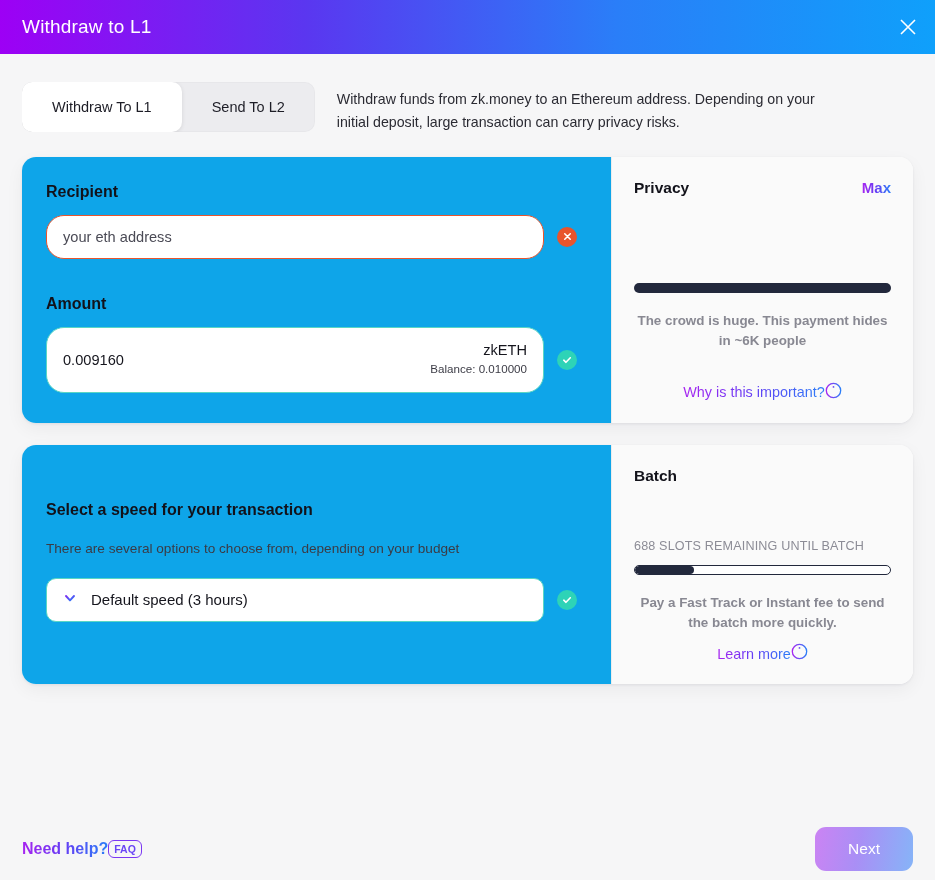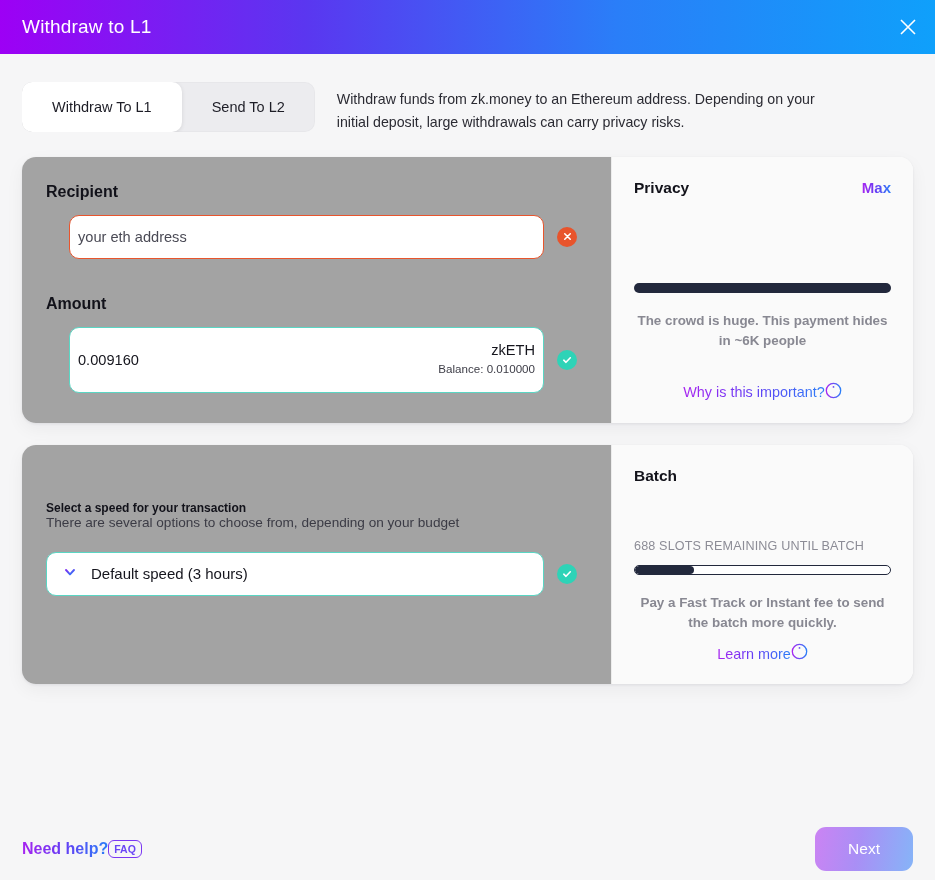--- a/index.html
+++ b/index.html
@@ -80,21 +80,21 @@
     margin: 22px 22px 0 22px;
     background: #ffffff;
     border-radius: 14px;
     box-shadow: 0 1px 3px rgba(20,20,40,0.07), 0 6px 18px rgba(20,20,40,0.05);
     display: flex;
     overflow: hidden;
   }
   .card-left {
     flex: 1 1 auto;
     padding: 26px 34px 30px 24px;
-    background: #a3a3a3;
+    background: #0ea5e9;
   }
   .card-right {
     flex: 0 0 302px;
     background: #fafafa;
     border-left: 1px solid #ececec;
     padding: 22px 22px 20px 22px;
     display: flex;
     flex-direction: column;
   }
 
@@ -106,27 +106,26 @@
     margin-bottom: 14px;
   }
   .field-row {
     display: flex;
     align-items: center;
   }
   .input-box {
     position: relative;
     flex: 1 1 auto;
     height: 44px;
-    border-radius: 10px;
+    border-radius: 18px;
     background: #ffffff;
     display: flex;
     align-items: center;
-    padding: 0 8px;
+    padding: 0 16px;
     font-size: 14.5px;
-    margin-left: 23px;
   }
   .input-box.error { border: 1.4px solid #e8552d; }
   .input-box.ok { border: 1.4px solid #5ad6c4; height: 66px; }
   .input-placeholder { color: #4a4a55; font-size: 14.6px; }
   .input-value { color: #15151d; font-size: 14.6px; }
   .amount-right {
     margin-left: auto;
     text-align: right;
     line-height: 1.18;
   }
@@ -153,24 +152,24 @@
     border: 1.4px solid #5ad6c4;
     background: #fff;
     display: flex;
     align-items: center;
     padding: 0 16px;
     cursor: pointer;
   }
   .select-label { font-size: 15px; color: #15151d; margin-left: 14px; }
 
   .section-title {
-    font-size: 12px;
+    font-size: 16px;
     font-weight: bold;
     color: #12121a;
-    margin-bottom: 0;
+    margin-bottom: 22px;
   }
   .section-sub {
     font-size: 13.6px;
     color: #3b3b45;
     margin-bottom: 22px;
   }
 
   
   .rp-head {
     display: flex;
@@ -281,21 +280,21 @@
         <path d="M4 4 L18 18 M18 4 L4 18" stroke="#ffffff" stroke-width="1.6" fill="none"></path>
       </svg>
     </div>
   </div>
 
   <div class="toprow">
     <div class="tabs">
       <button class="tab active">Withdraw To L1</button>
       <button class="tab">Send To L2</button>
     </div>
-    <div class="intro">Withdraw funds from zk.money to an Ethereum address. Depending on your initial deposit, large withdrawals can carry privacy risks.</div>
+    <div class="intro">Withdraw funds from zk.money to an Ethereum address. Depending on your initial deposit, large transaction can carry privacy risks.</div>
   </div>
 
   <div class="card">
     <div class="card-left">
 
       <div class="field-label">Recipient</div>
       <div class="field-row">
         <div class="input-box error">
           <span class="input-placeholder">your eth address</span>
         </div>

